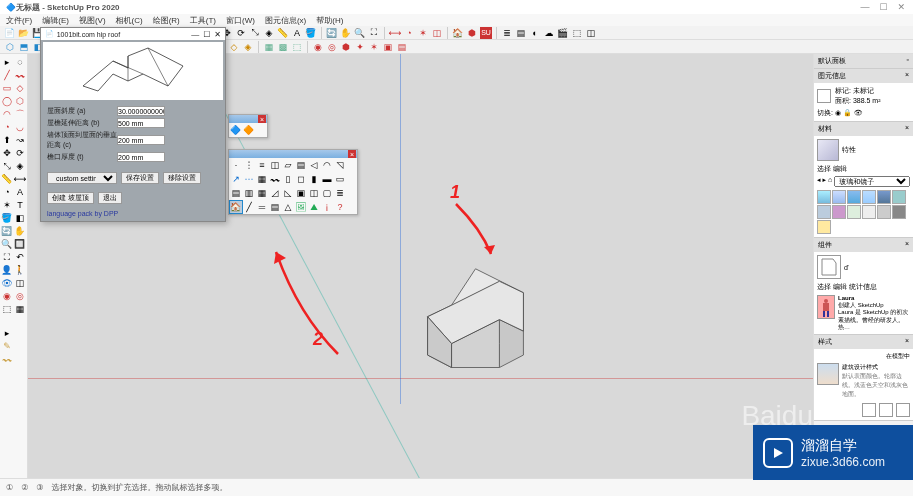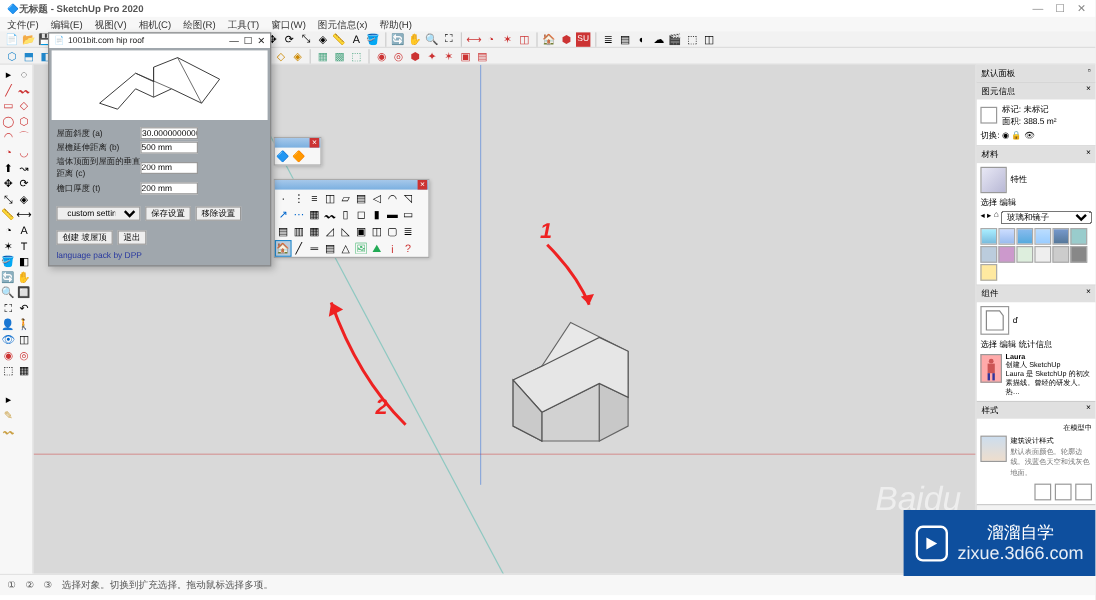--- a/index.html
+++ b/index.html
@@ -58,26 +58,26 @@
 .ft-icon { width: 12px; height: 12px; font-size: 9px; display: flex; align-items: center; justify-content: center; }
 .ft-close { position: absolute; right: 1px; top: 0; font-size: 7px; background: #c33; color: #fff; width: 8px; height: 8px; display: flex; align-items: center; justify-content: center; }
 
 
 .ann { position: absolute; color: #e22; font-weight: bold; }
 .arrow1 { left: 418px; top: 145px; width: 60px; height: 70px; }
 .arrow2 { left: 240px; top: 190px; width: 80px; height: 120px; }
 .ann-num { font-size: 18px; font-style: italic; }
 
 
-.wm { position: absolute; right: 12px; bottom: 30px; color: rgba(255,255,255,0.55); font-size: 28px; font-style: italic; font-family: serif; }
+.wm { position: absolute; right: 0; bottom: 30px; color: rgba(255,255,255,0.55); font-size: 28px; font-family: serif; }
 .logo-banner { position: absolute; right: 0; bottom: 20px; width: 160px; height: 55px; background: #0e4f9e; color: #fff; display: flex; align-items: center; gap: 8px; padding: 0 10px; }
 .logo-banner .play { width: 30px; height: 30px; border: 2px solid #fff; border-radius: 6px; display: flex; align-items: center; justify-content: center; }
-.logo-banner .txt { display: flex; flex-direction: column; align-items: center; }
+.logo-banner .txt { display: flex; flex-direction: column; }
 .logo-banner .cn { font-size: 14px; }
-.logo-banner .url { font-size: 15px; opacity: 0.9; }
+.logo-banner .url { font-size: 12px; opacity: 0.9; }
 </style>
 </head>
 <body>
 
 <div class="titlebar">
   <span>🔷</span>
   <span class="title">无标题 - SketchUp Pro 2020</span>
   <div class="winctl">
     <span>—</span>
     <span>☐</span>

